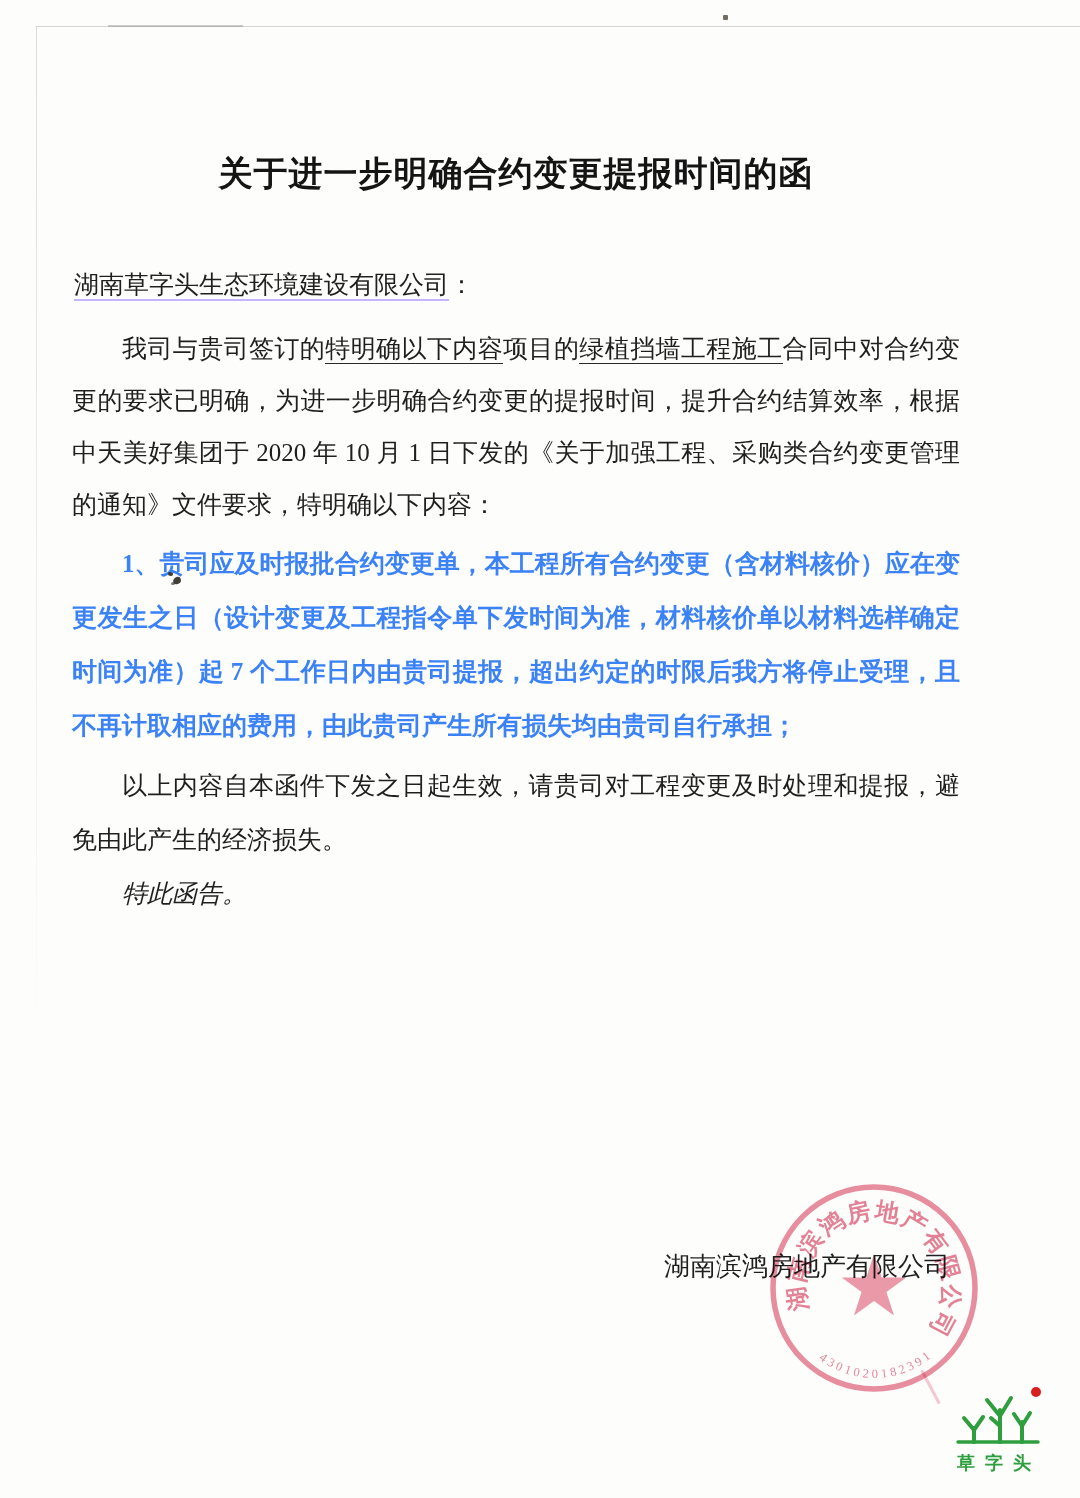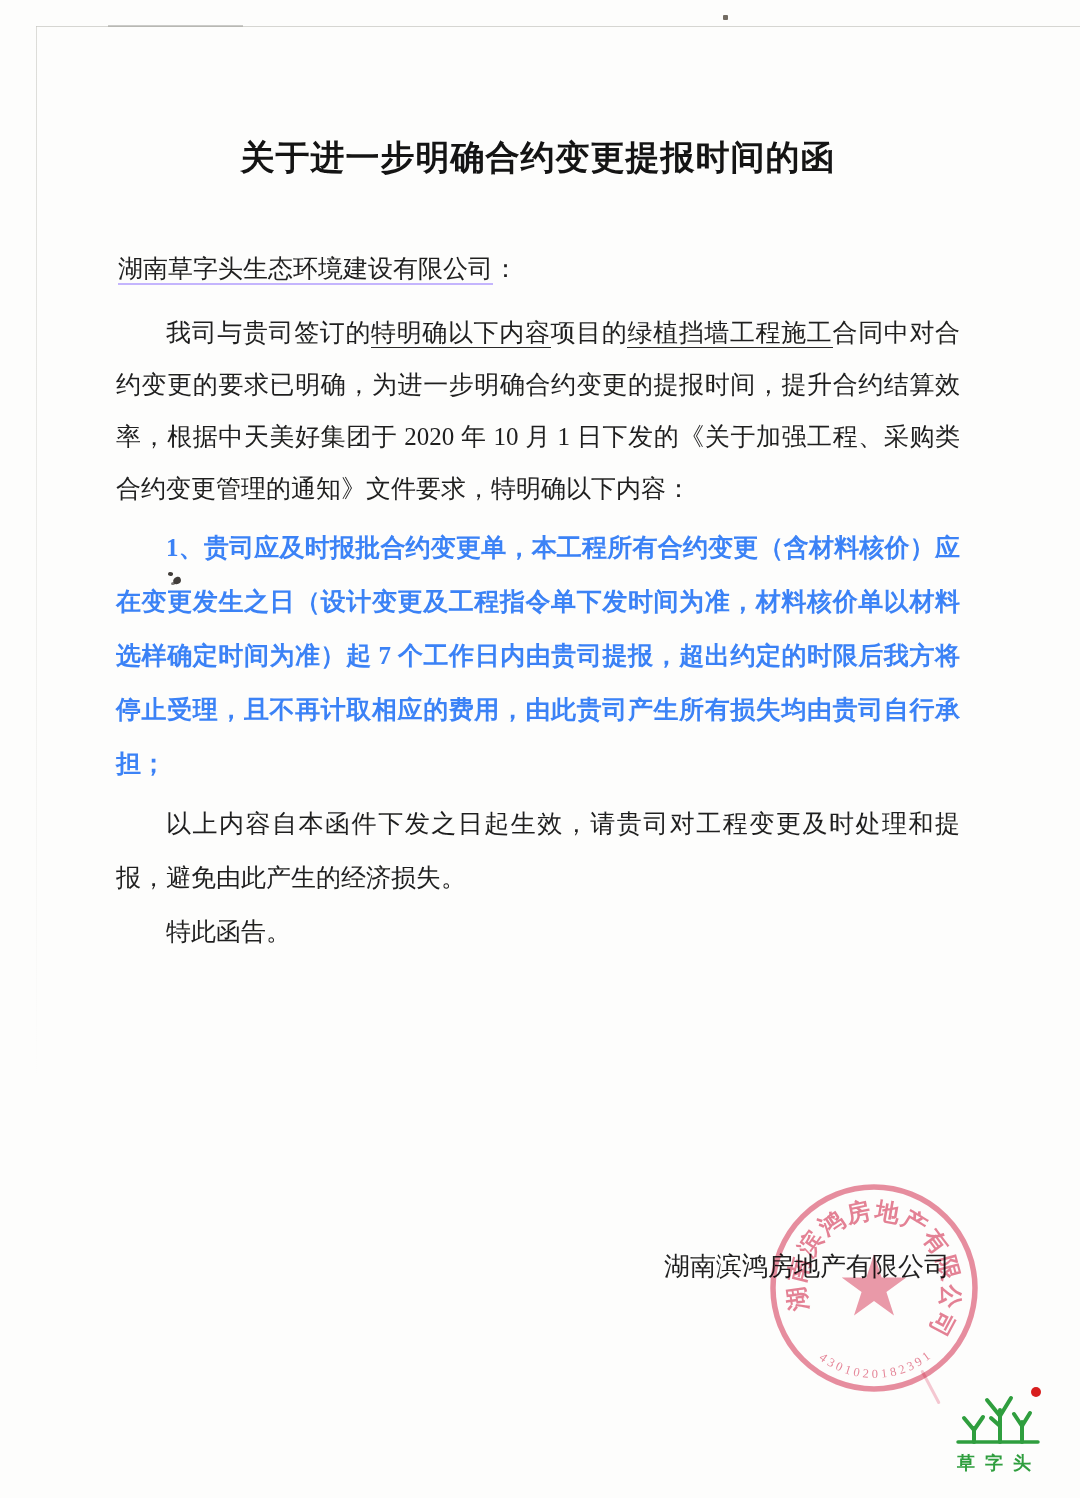--- a/index.html
+++ b/index.html
@@ -16,34 +16,34 @@
     background:linear-gradient(#c6c6c0,rgba(198,198,192,0));opacity:.6;}
   .speck{position:absolute;left:723px;top:15px;width:5px;height:5px;background:#5a5248;border-radius:1px;opacity:.85;}
   .smudge{position:absolute;left:166px;top:571px;width:20px;height:18px;opacity:.9;}
   .smudge i{position:absolute;background:#2e2a26;border-radius:60% 40% 55% 45%;}
   .smudge i:nth-child(1){left:2px;top:1px;width:5px;height:4px;transform:rotate(20deg);}
   .smudge i:nth-child(2){left:7px;top:6px;width:8px;height:7px;transform:rotate(-15deg);}
   .smudge i:nth-child(3){left:5px;top:11px;width:4px;height:3px;opacity:.7;}
   .pink-streak{position:absolute;left:929px;top:1368px;width:3px;height:38px;
     background:rgba(236,146,166,.5);transform:rotate(-28deg);border-radius:2px;}
 
-  .content{padding:137px 120px 0 116px;}
+  .content{padding:137px 120px 0 72px;margin-top:16px;}
   .title{
     text-align:center;font-size:34px;line-height:40px;font-weight:bold;letter-spacing:1px;
     font-family:"Liberation Sans","DejaVu Sans",sans-serif;color:#141414;margin:0;
   }
   .recipient{margin:76px 0 0 2px;font-size:25px;line-height:32px;}
   .recipient .u{border-bottom:2px solid #c4b5fd;padding-bottom:1px;}
   p.body-par{margin:0;font-size:25px;line-height:52px;text-align:justify;text-indent:2em;}
   p.body-par.lh54{line-height:54px;}
   p.para1{margin-top:22px;}
   .u-inline{border-bottom:1.5px solid #2a2a2a;padding-bottom:1px;}
   p.item{margin-top:6px;font-weight:bold;color:#3b82f6;}
   p.closing{margin-top:6px;}
-  p.closing2{margin-top:0;}
+  p.closing2{margin-top:0;font-style:italic;}
 
   .sig{position:absolute;top:1237px;right:130px;text-align:right;font-size:26px;line-height:59px;z-index:2;}
 
   .stamp{position:absolute;left:764px;top:1178px;width:220px;height:220px;z-index:3;
     mix-blend-mode:multiply;opacity:.92;}
   .stamp text{font-family:"Liberation Serif","DejaVu Serif",serif;}
 
   .logo{position:absolute;left:948px;top:1380px;width:100px;height:100px;z-index:1;}
 </style>
 </head>

